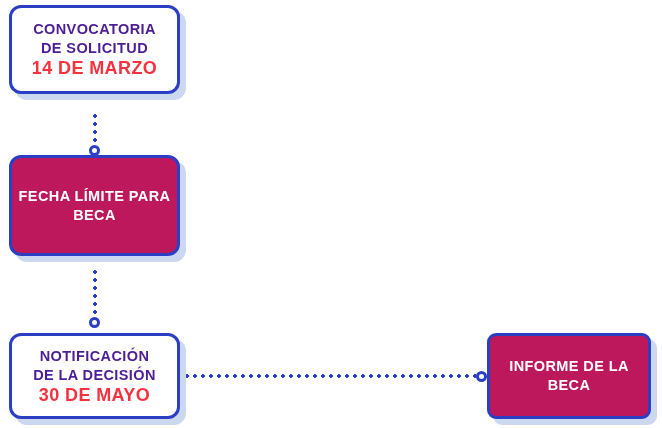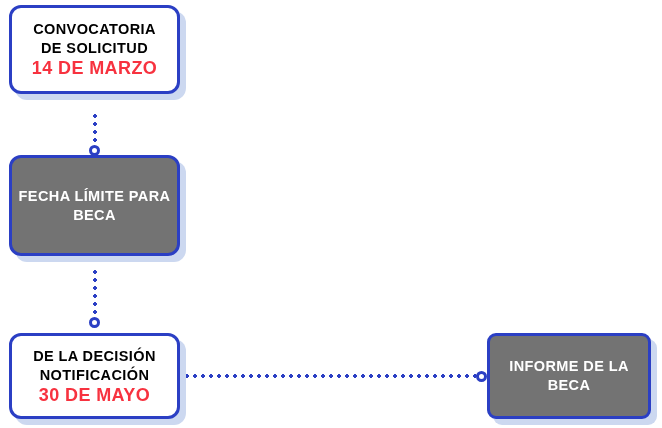--- a/index.html
+++ b/index.html
@@ -37,25 +37,25 @@
     line-height:21px;
     white-space:nowrap;
   }
 
   
   .node.outline{
     background:#ffffff;
     border:3px solid #2B3FC4;
     box-shadow:6px 6px 0 0 #ccd8f0;
   }
-  .node.outline .line{color:#000000;}
+  .node.outline .line{color:#4c1d95;}
 
   
   .node.filled{
-    background:#737373;
+    background:#be185d;
     border:3px solid #2B3FC4;
     box-shadow:6px 6px 0 0 #ccd8f0;
   }
   .node.filled .line{color:#ffffff;}
 
   .date.red{color:#F7323F;}
   .date.green{color:#A9E831;}
 
   
   #node-convocatoria{left:9px;  top:5px;   width:171px; height:89px;}
@@ -118,22 +118,22 @@
     <div class="line">DE SOLICITUD</div>
     <div class="date red">14 DE MARZO</div>
   </div>
 
   <div class="node filled" id="node-fecha-limite">
     <div class="line">FECHA LÍMITE PARA</div>
     <div class="line">BECA</div>
   </div>
 
   <div class="node outline" id="node-notificacion">
+    <div class="line">NOTIFICACIÓN</div>
     <div class="line">DE LA DECISIÓN</div>
-    <div class="line">NOTIFICACIÓN</div>
     <div class="date red">30 DE MAYO</div>
   </div>
 
   <div class="node filled" id="node-informe">
     <div class="line">INFORME DE LA</div>
     <div class="line">BECA</div>
   </div>
 
 </div>
 

